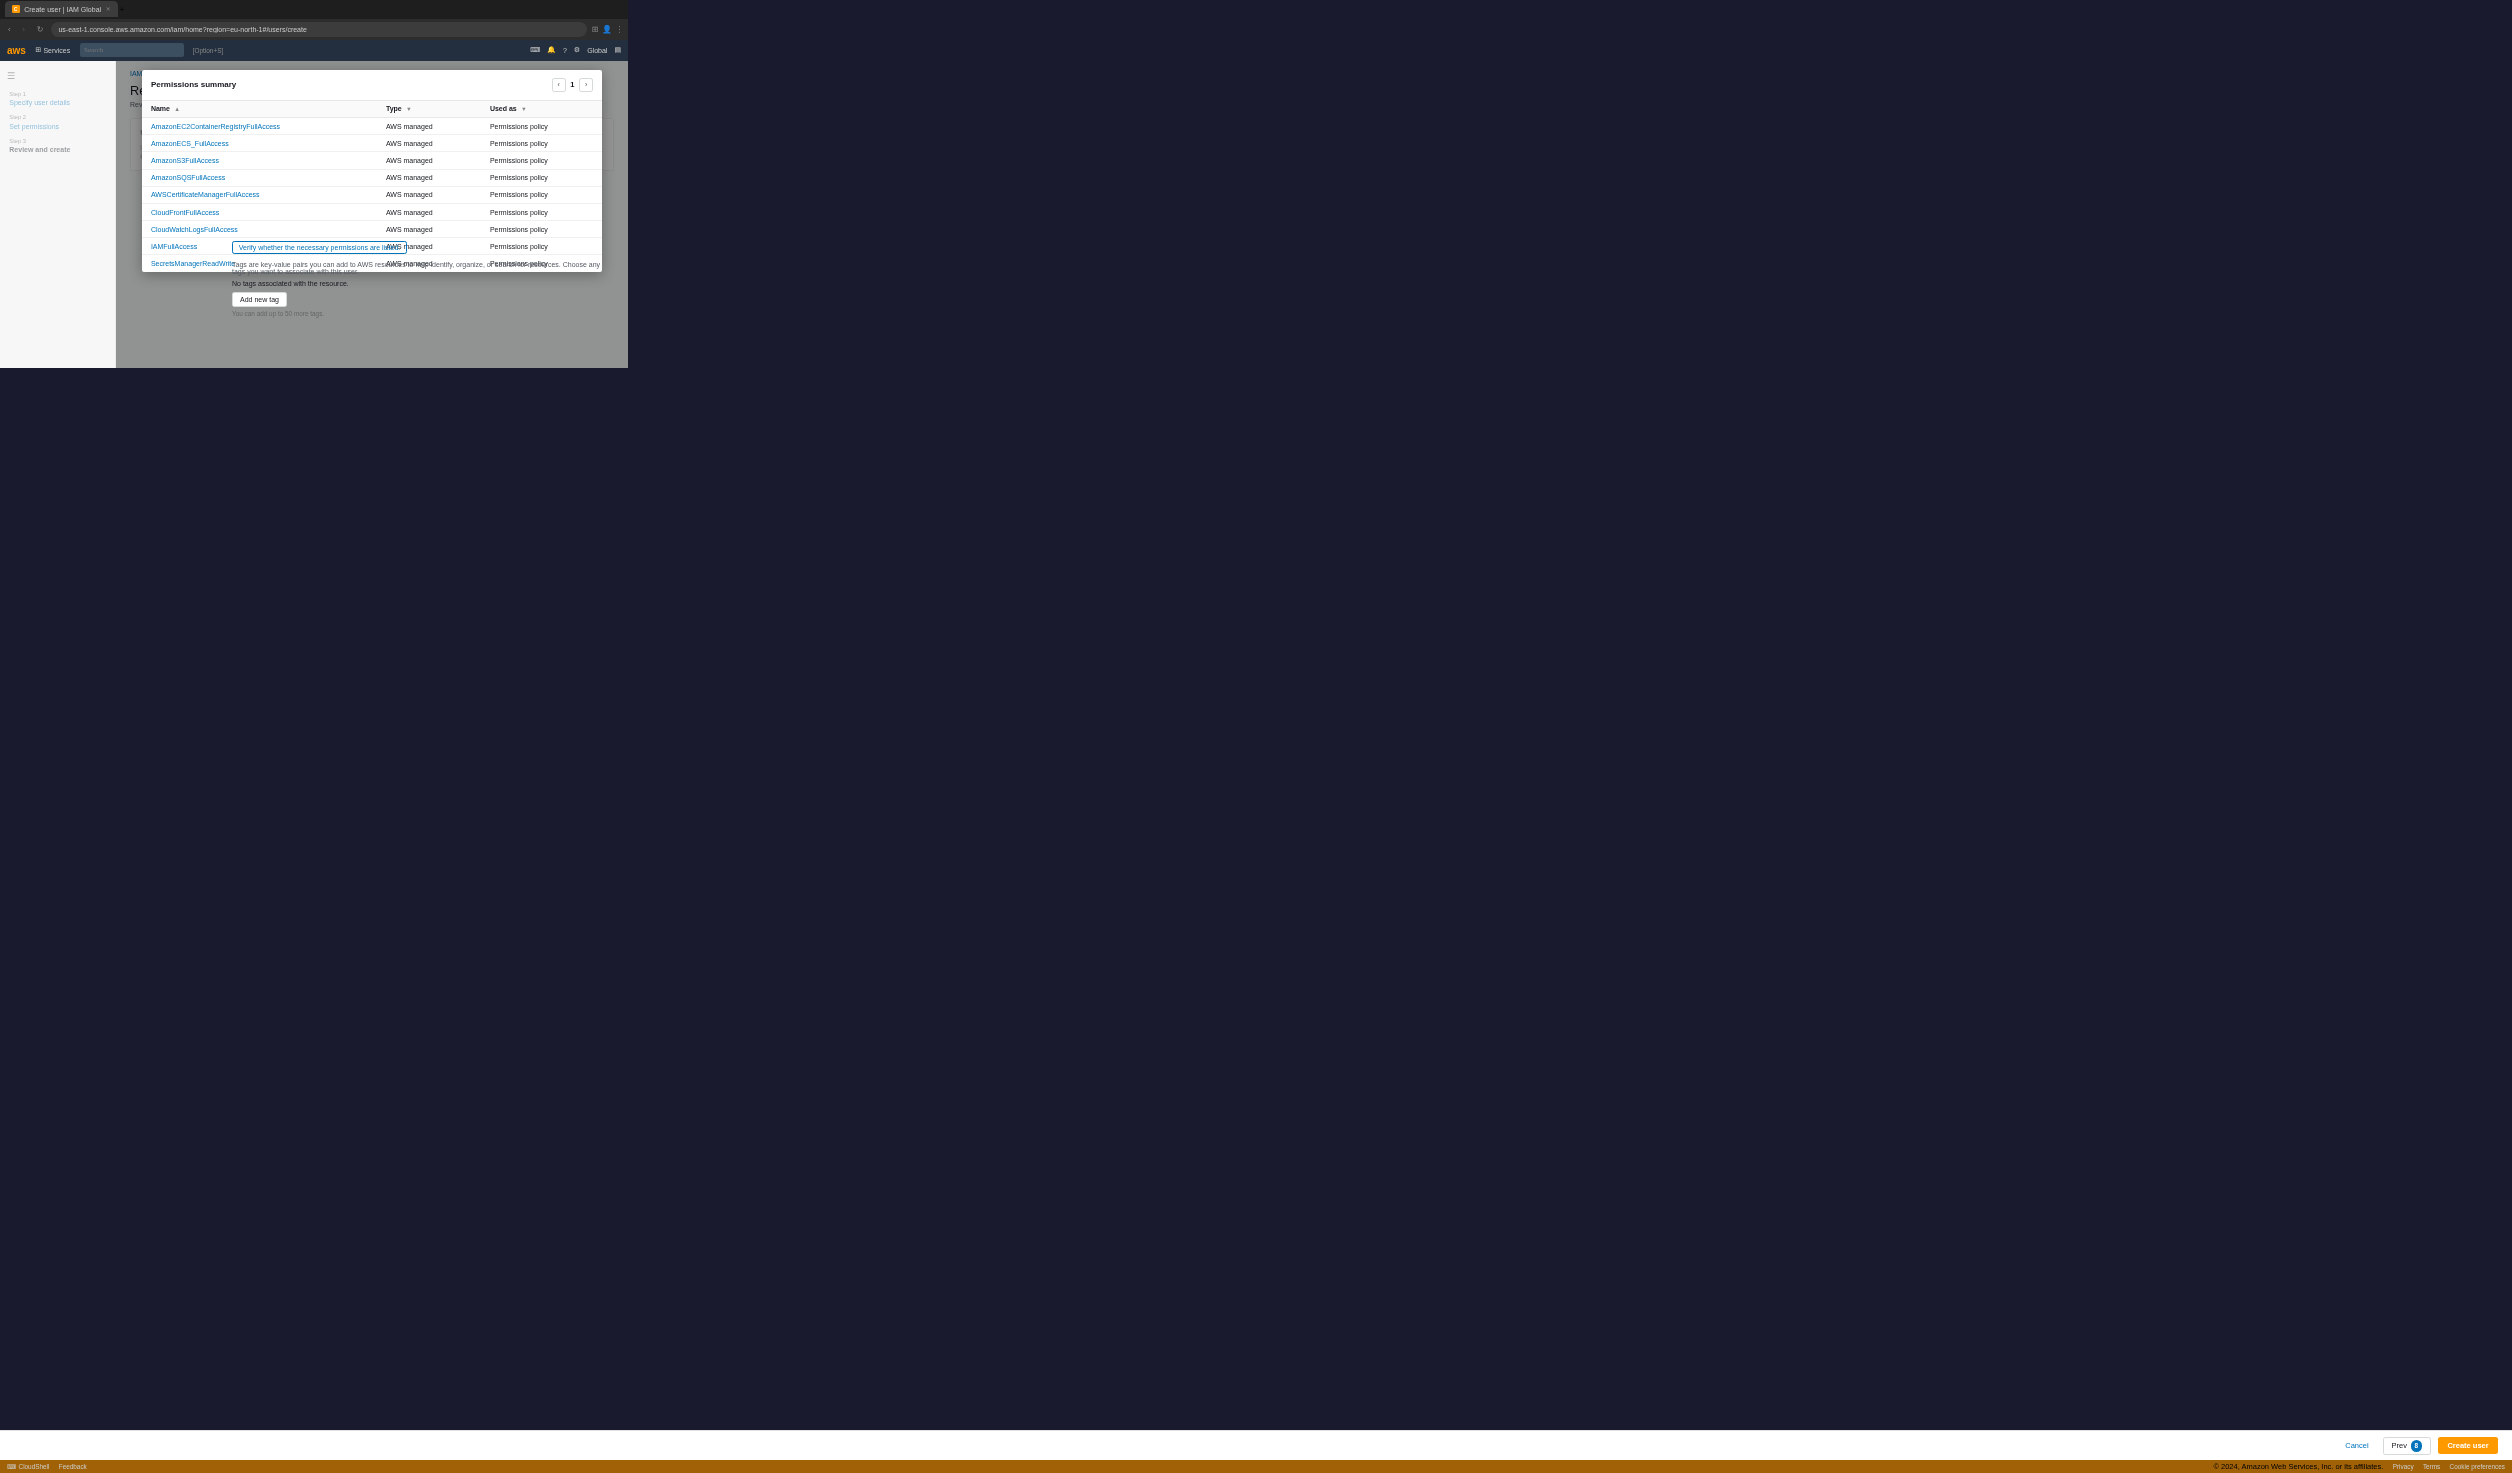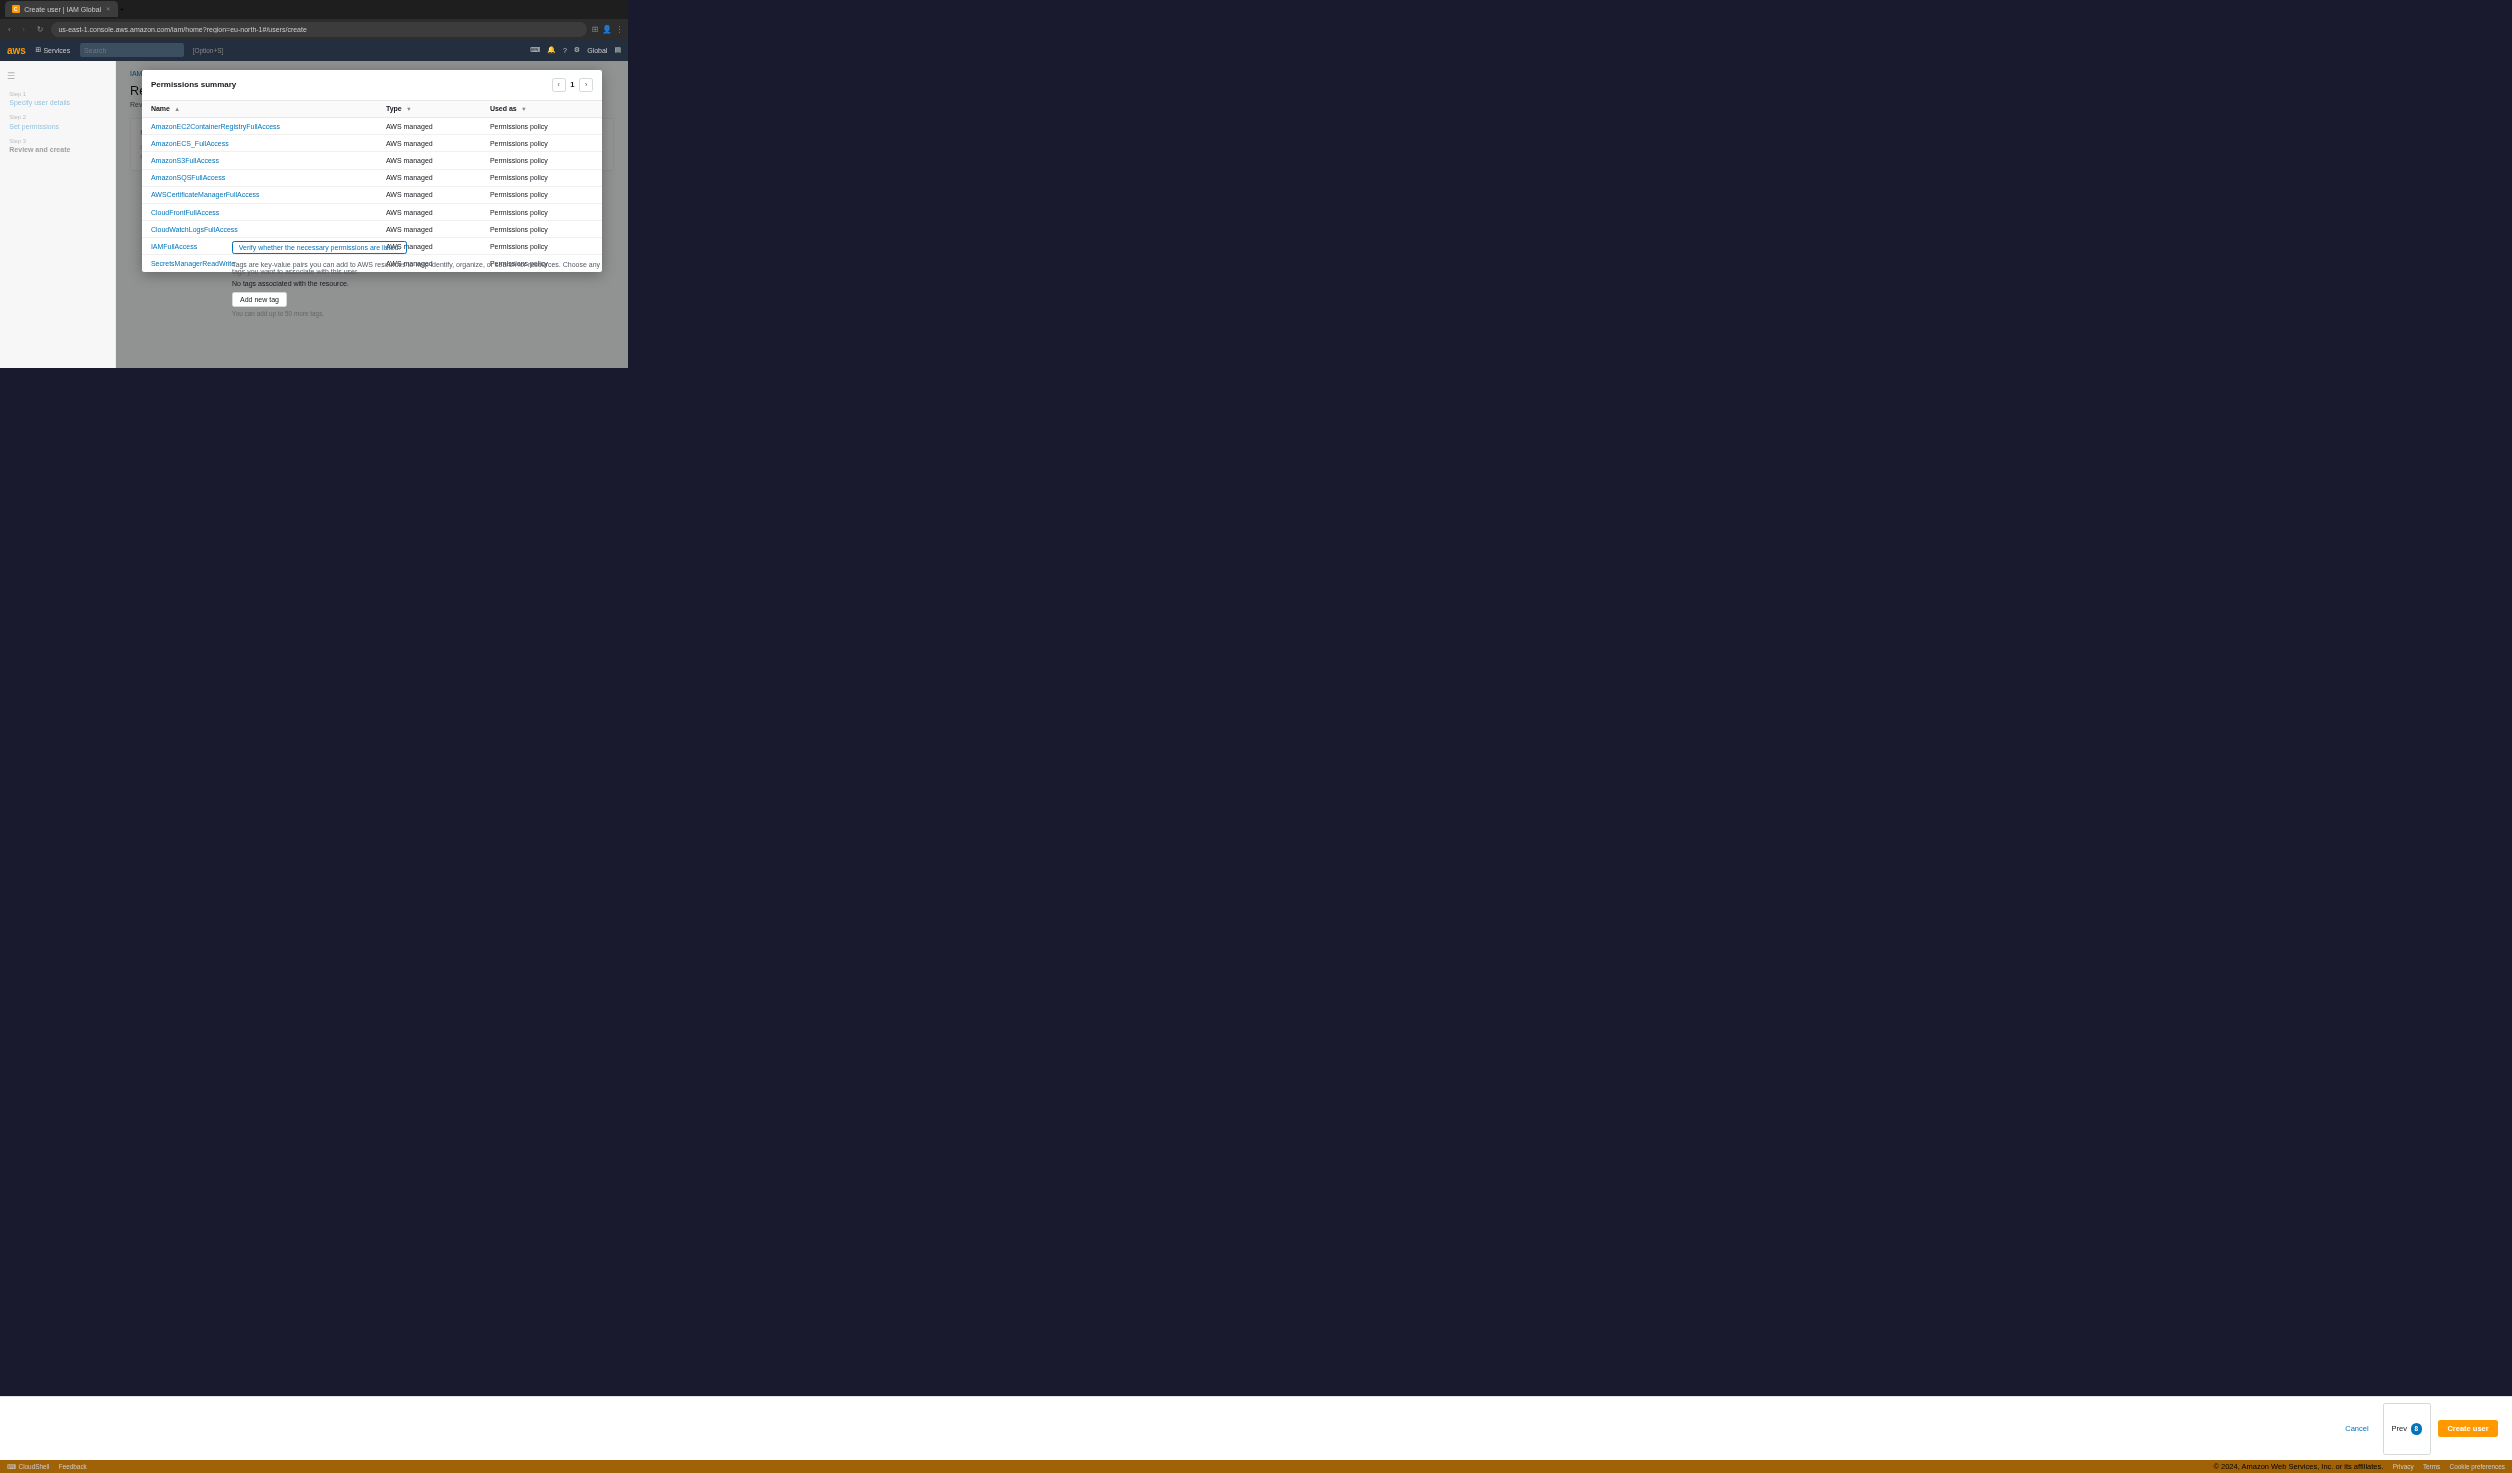--- a/index.html
+++ b/index.html
@@ -115,20 +115,21 @@
     }
     .aws-search {
       background: #3c4f61;
       border: none;
       border-radius: 2.3px;
       height: 14px;
       color: #ccc;
       font-size: 7px;
       padding: 0 4.6px;
       width: 104px;
+      font-family: Liberation Serif, serif;
     }
     .aws-nav-right {
       margin-left: auto;
       display: flex;
       align-items: center;
       gap: 7px;
       color: #ccc;
       font-size: 7px;
     }
     .shortcut-hint {
@@ -388,21 +389,21 @@
       border: none;
       color: #0073bb;
       font-size: 7.5px;
       cursor: pointer;
       padding: 3.5px 7px;
     }
     .btn-prev {
       background: #fff;
       border: 0.6px solid #d5d9d9;
       border-radius: 2.3px;
-      padding: 19px 8px;
+      padding: 2px 8px;
       font-size: 7.5px;
       cursor: pointer;
       color: #16191f;
       display: flex;
       align-items: center;
       gap: 3.5px;
     }
     .badge-8 {
       background: #0073bb;
       color: white;

